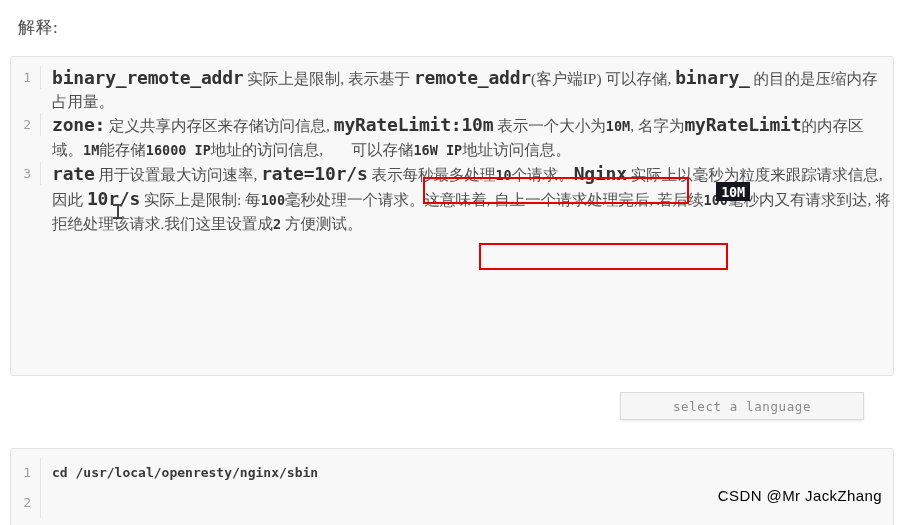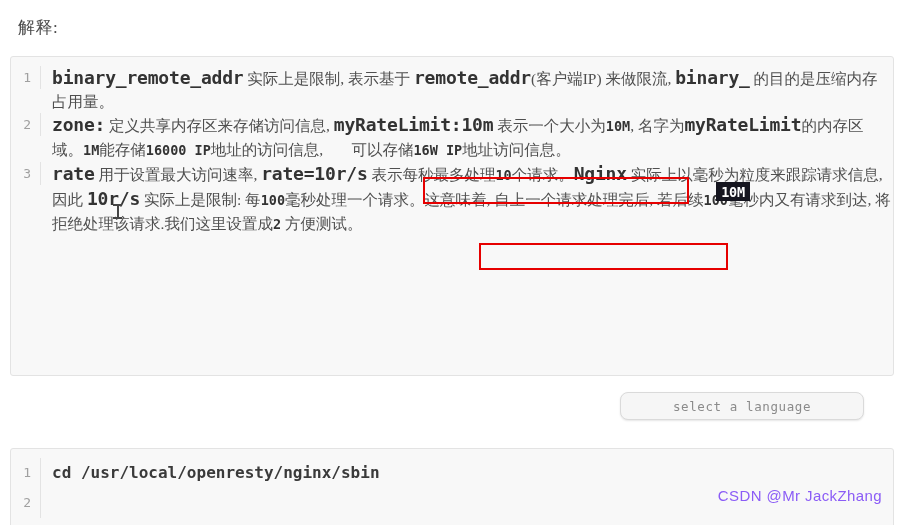--- a/index.html
+++ b/index.html
@@ -72,21 +72,21 @@
     flex: 1 1 auto;
     padding-left: 11px;
     font-size: 15.5px;
     line-height: 23px;
     color: #4f4f4f;
     font-family: "Liberation Serif", "DejaVu Serif", serif;
     white-space: normal;
   }
   #codeblock-test .code-content {
     font-family: "DejaVu Sans Mono", "Liberation Mono", monospace;
-    font-size: 16px;
+    font-size: 13px;
     line-height: 30px;
     font-weight: bold;
     color: #3a3a3a;
   }
 
   
   .mono {
     font-family: "DejaVu Sans Mono", "Liberation Mono", monospace;
     font-size: 18px;
     font-weight: bold;
@@ -139,57 +139,57 @@
 
   
   #lang-chip {
     position: absolute;
     left: 620px;
     top: 392px;
     width: 244px;
     height: 28px;
     background: #f6f6f6;
     border: 1px solid #dadada;
-    border-radius: 8px;
+    border-radius: 0;
     box-shadow: 0 1px 2px rgba(0,0,0,0.10);
     display: flex;
     align-items: center;
     justify-content: center;
     font-family: "DejaVu Sans Mono", "Liberation Mono", monospace;
     font-size: 12.5px;
     color: #8b8b8b;
     letter-spacing: 0.6px;
     box-sizing: border-box;
   }
 
   
   #watermark {
     position: absolute;
     right: 22px;
     top: 487px;
     font-family: "Liberation Sans", "DejaVu Sans", sans-serif;
     font-size: 15px;
-    color: #8b5cf6;
+    color: #000000;
     letter-spacing: 0.4px;
     white-space: nowrap;
   }
 </style>
 </head>
 <body>
 
 <div class="page">
 
   <div class="heading" id="heading-explain">解释:</div>
 
   <div class="codeblock" id="codeblock-explain">
     <div class="code-rows">
 
       <div class="code-row">
         <div class="gutter">1</div>
-        <div class="code-content" id="item-1"><span class="mono">binary_remote_addr</span><span> 实际上是限制, 表示基于 </span><span class="mono">remote_addr</span><span>(客户端IP) 来做限流, </span><span class="mono">binary_</span><span> 的目的是压缩内存占用量。</span></div>
+        <div class="code-content" id="item-1"><span class="mono">binary_remote_addr</span><span> 实际上是限制, 表示基于 </span><span class="mono">remote_addr</span><span>(客户端IP) 可以存储, </span><span class="mono">binary_</span><span> 的目的是压缩内存占用量。</span></div>
       </div>
 
       <div class="code-row">
         <div class="gutter">2</div>
         <div class="code-content" id="item-2"><span class="mono">zone:</span><span> 定义共享内存区来存储访问信息, </span><span class="mono">myRateLimit:10m</span><span> 表示一个大小为</span><span class="num">10M</span><span>, 名字为</span><span class="mono">myRateLimit</span><span>的内存区域。</span><span class="num">1M</span><span>能存储</span><span class="num">16000</span><span class="num"> IP</span><span>地址的访问信息, </span><span class="num" style="visibility: hidden;">10M</span><span>可以存储</span><span class="num">16W</span><span class="num"> IP</span><span>地址访问信息。</span></div>
       </div>
 
       <div class="code-row">
         <div class="gutter">3</div>
         <div class="code-content" id="item-3"><span class="mono">rate</span><span> 用于设置最大访问速率, </span><span class="mono">rate=10r/s</span><span> 表示每秒最多处理</span><span class="num">10</span><span>个请求</span><span>。</span><span class="mono">Nginx</span><span> 实际上以毫秒为粒度来跟踪请求信息, 因此 </span><span class="mono">10r/s</span><span> 实际上是限制: 每</span><span class="num">100</span><span>毫秒处理一个请求。这意味着, 自上一个请求处理完后, 若后续</span><span class="num">100</span><span>毫秒内又有请求到达, 将拒绝处理该请求.我们这里设置成</span><span class="num">2</span><span> 方便测试。</span></div>

